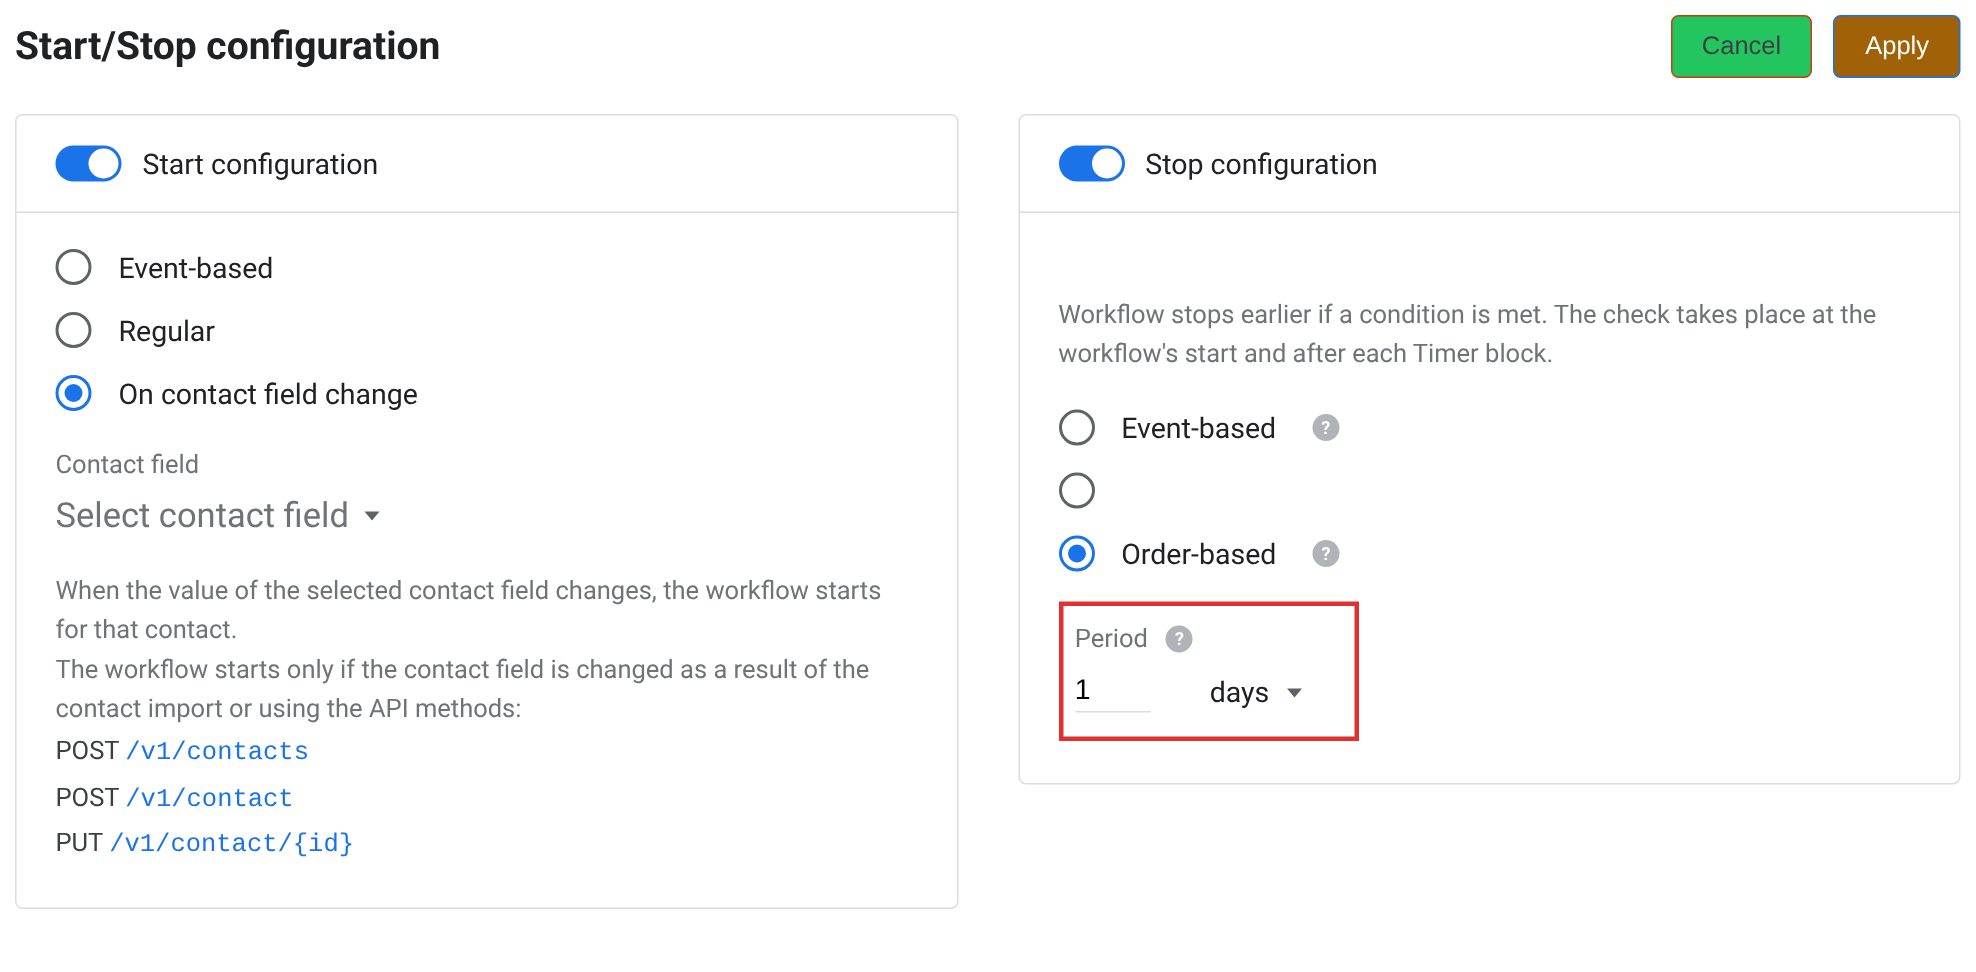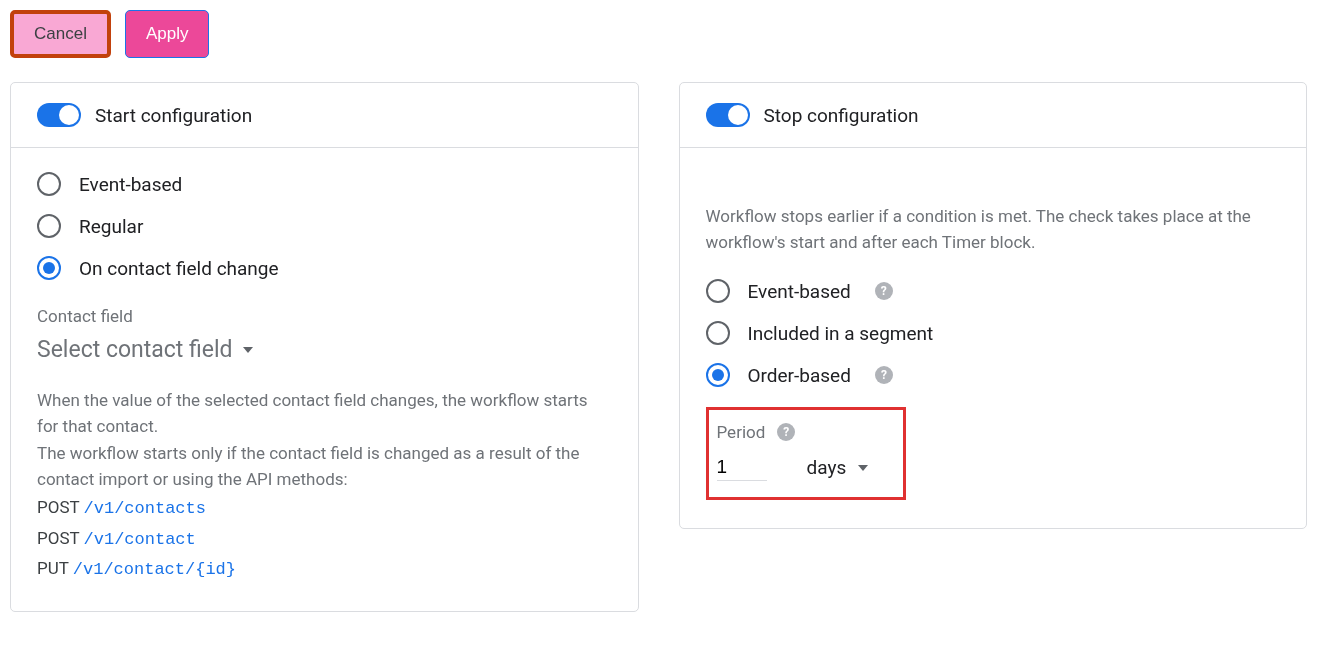--- a/index.html
+++ b/index.html
@@ -23,26 +23,26 @@
     color: #202124;
   }
   .buttons { display: flex; gap: 14px; }
   .btn {
     padding: 10px 20px;
     border-radius: 5px;
     font-size: 17px;
     cursor: pointer;
   }
   .btn-secondary {
-    background: #f9a8d4;
-    border: 4px solid #c2410c;
+    background: #22c55e;
+    border: 1px solid #c2410c;
     color: #3c4043;
   }
   .btn-primary {
-    background: #ec4899;
+    background: #a16207;
     border: 1px solid #1a73e8;
     color: #fff;
     font-weight: 500;
   }
   .panels {
     display: flex;
     gap: 40px;
     align-items: flex-start;
   }
   .panel {
@@ -193,20 +193,21 @@
     display: inline-flex;
     align-items: center;
     gap: 12px;
     cursor: pointer;
   }
 </style>
 </head>
 <body>
 
 <div class="header">
+  <div class="title">Start/Stop configuration</div>
   <div class="buttons">
     <button class="btn btn-secondary">Cancel</button>
     <button class="btn btn-primary">Apply</button>
   </div>
 </div>
 
 <div class="panels">
 
   <div class="panel">
     <div class="panel-head">
@@ -263,21 +264,20 @@
       <div class="desc-text">Workflow stops earlier if a condition is met. The check takes place at the workflow's start and after each Timer block.</div>
 
       <div class="radios">
         <div class="radio-option">
           <span class="radio"></span>
           <span class="radio-label">Event-based</span>
           <span class="help-icon">?</span>
         </div>
         <div class="radio-option">
           <span class="radio"></span>
-          <span class="radio-label">Included in a segment</span>
         </div>
         <div class="radio-option">
           <span class="radio selected"></span>
           <span class="radio-label">Order-based</span>
           <span class="help-icon">?</span>
         </div>
       </div>
 
       <div class="period-box">
         <div class="period-label">

